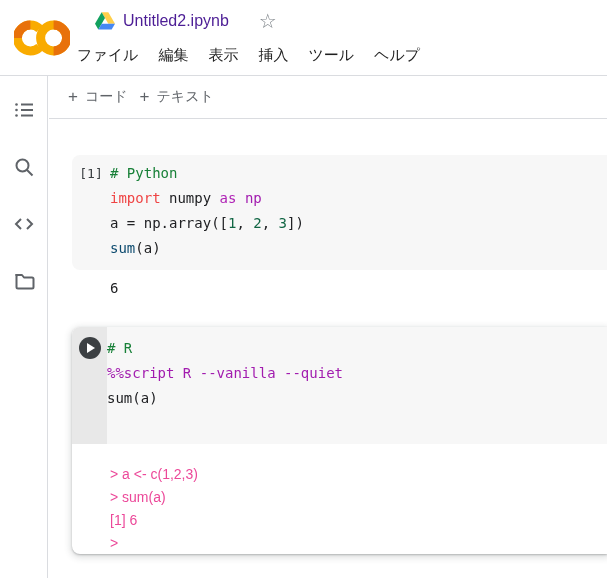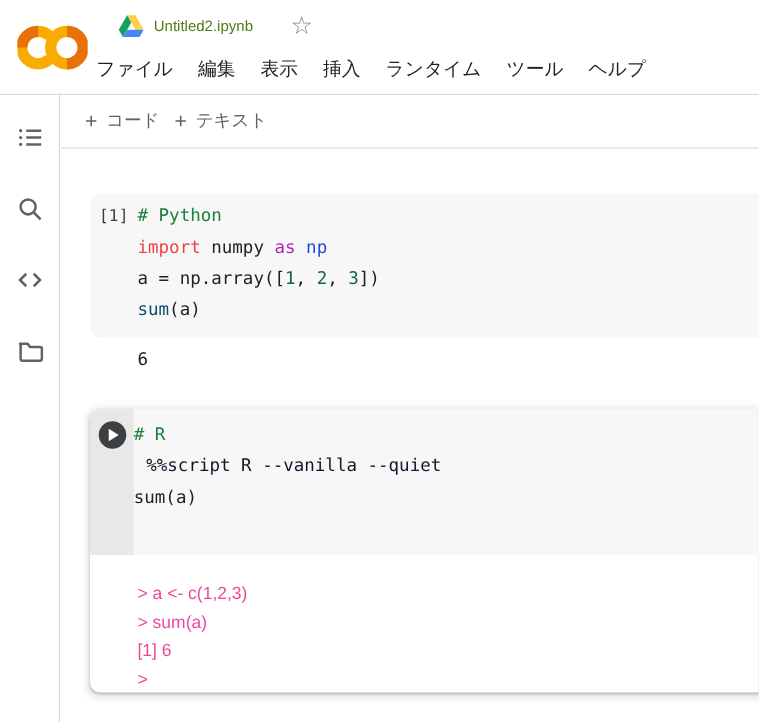--- a/index.html
+++ b/index.html
@@ -5,21 +5,21 @@
   html,body{margin:0;padding:0;}
   body{
     width:607px;height:578px;position:relative;overflow:hidden;background:#fff;
     font-family:"Liberation Sans","DejaVu Sans",sans-serif;color:#202124;
   }
   
   .app-header{position:absolute;left:0;top:0;width:607px;height:75px;background:#fff;border-bottom:1px solid #dadce0;}
   .logo{position:absolute;left:14px;top:16px;width:56px;height:44px;cursor:pointer;}
   .title-row{position:absolute;left:95px;top:8px;height:26px;display:flex;align-items:center;}
   .drive-ic{width:20px;height:18px;margin-right:8px;flex:none;}
-  .nb-title{font-size:12px;color:#4d7c0f;white-space:nowrap;cursor:text;}
+  .nb-title{font-size:16px;color:#4c1d95;white-space:nowrap;cursor:text;}
   .star{margin-left:30px;font-size:20px;color:#80868b;line-height:20px;cursor:pointer;}
   .menubar{position:absolute;left:77px;top:46px;display:flex;gap:20px;font-size:15px;color:#1f1f1f;justify-content:flex-end;}
   .menu-item{white-space:nowrap;cursor:pointer;}
   
   .side-rail{position:absolute;left:0;top:76px;width:48px;bottom:0;background:#fff;border-right:1px solid #dadce0;display:flex;flex-direction:column;align-items:center;padding-top:22px;gap:33px;box-sizing:border-box;}
   .rail-btn{width:24px;height:24px;display:flex;align-items:center;justify-content:center;cursor:pointer;background:none;border:none;padding:0;}
   .rail-btn svg{stroke:#5f6368;fill:none;stroke-width:2;}
   
   .topbar{position:absolute;left:49px;top:76px;right:0;height:43px;border-bottom:1px solid #dadce0;display:flex;align-items:center;padding-left:13px;box-sizing:border-box;background:#fff;}
   .add-btn{display:flex;align-items:center;gap:7px;border:none;background:none;color:#5f6368;font-size:14px;font-family:inherit;cursor:pointer;padding:4px 6px;white-space:nowrap;}
@@ -65,21 +65,20 @@
       <polygon points="4,20.8 20,20.8 24,13.9 8,13.9" fill="#4688F4"></polygon>
     </svg>
     <span class="nb-title">Untitled2.ipynb</span>
     <span class="star">☆</span>
   </div>
   <nav class="menubar">
     <span class="menu-item">ファイル</span>
     <span class="menu-item">編集</span>
     <span class="menu-item">表示</span>
     <span class="menu-item">挿入</span>
-    <span class="menu-item">ランタイム</span>
     <span class="menu-item">ツール</span>
     <span class="menu-item">ヘルプ</span>
   </nav>
 </header>
 
 <aside class="side-rail">
   <button class="rail-btn">
     <svg width="22" height="22" viewBox="0 0 22 22">
       <line x1="8" y1="5.5" x2="20" y2="5.5"></line>
         <circle cx="3.5" cy="5.5" r="1.3" fill="#5f6368" stroke="none"></circle>
@@ -120,39 +119,39 @@
 </div>
 
 <main class="notebook">
 
   <div class="cell1">
     <div class="gutter1">
       <span class="exec-count">[1]</span>
     </div>
     <div class="editor1 mono">
         <div class="code-line"><span style="color: rgb(24, 128, 56);"># Python</span></div>
-        <div class="code-line"><span style="color: #ef4444;">import</span><span style="color: rgb(32, 33, 36); margin-top: 16px;"> numpy </span><span style="color: rgb(176, 35, 182);">as</span><span style="color: #1d4ed8;"> np</span></div>
+        <div class="code-line"><span style="color: #ef4444;">import</span><span style="color: rgb(32, 33, 36); margin-top: 16px;"> numpy </span><span style="color: rgb(176, 35, 182);">as</span><span style="color: #a21caf;"> np</span></div>
         <div class="code-line"><span style="color: rgb(32, 33, 36); text-align: right;">a = np.array([</span><span style="color: rgb(17, 102, 68);">1</span><span style="color: rgb(32, 33, 36);">, </span><span style="color: rgb(17, 102, 68);">2</span><span style="color: rgb(32, 33, 36);">, </span><span style="color: rgb(17, 102, 68);">3</span><span style="color: rgb(32, 33, 36);">])</span></div>
         <div class="code-line"><span style="color: #0c4a6e;">sum</span><span style="color: rgb(32, 33, 36);">(a)</span></div>
       </div>
   </div>
   <div class="out1 mono">
       <div class="out-line">6</div>
     </div>
 
   <div class="card">
     <div class="code-area">
       <div class="gutter2">
         <button class="run-btn">
           <span class="tri"></span>
         </button>
       </div>
       <div class="editor2 mono">
           <div class="code-line"><span style="color: rgb(24, 128, 56);"># R</span></div>
-          <div class="code-line"><span style="color: #0f172a; margin-left: 10px;">%%script R --vanilla --quiet</span></div>
+          <div class="code-line"><span style="color: #a21caf;">%%script R --vanilla --quiet</span></div>
           <div class="code-line"><span style="color: rgb(32, 33, 36);">sum(a)</span></div>
         </div>
     </div>
     <div class="out2">
         <div class="out-line">&gt; a &lt;- c(1,2,3)</div>
         <div class="out-line">&gt; sum(a)</div>
         <div class="out-line">[1] 6</div>
         <div class="out-line">&gt;</div>
       </div>
   </div>

